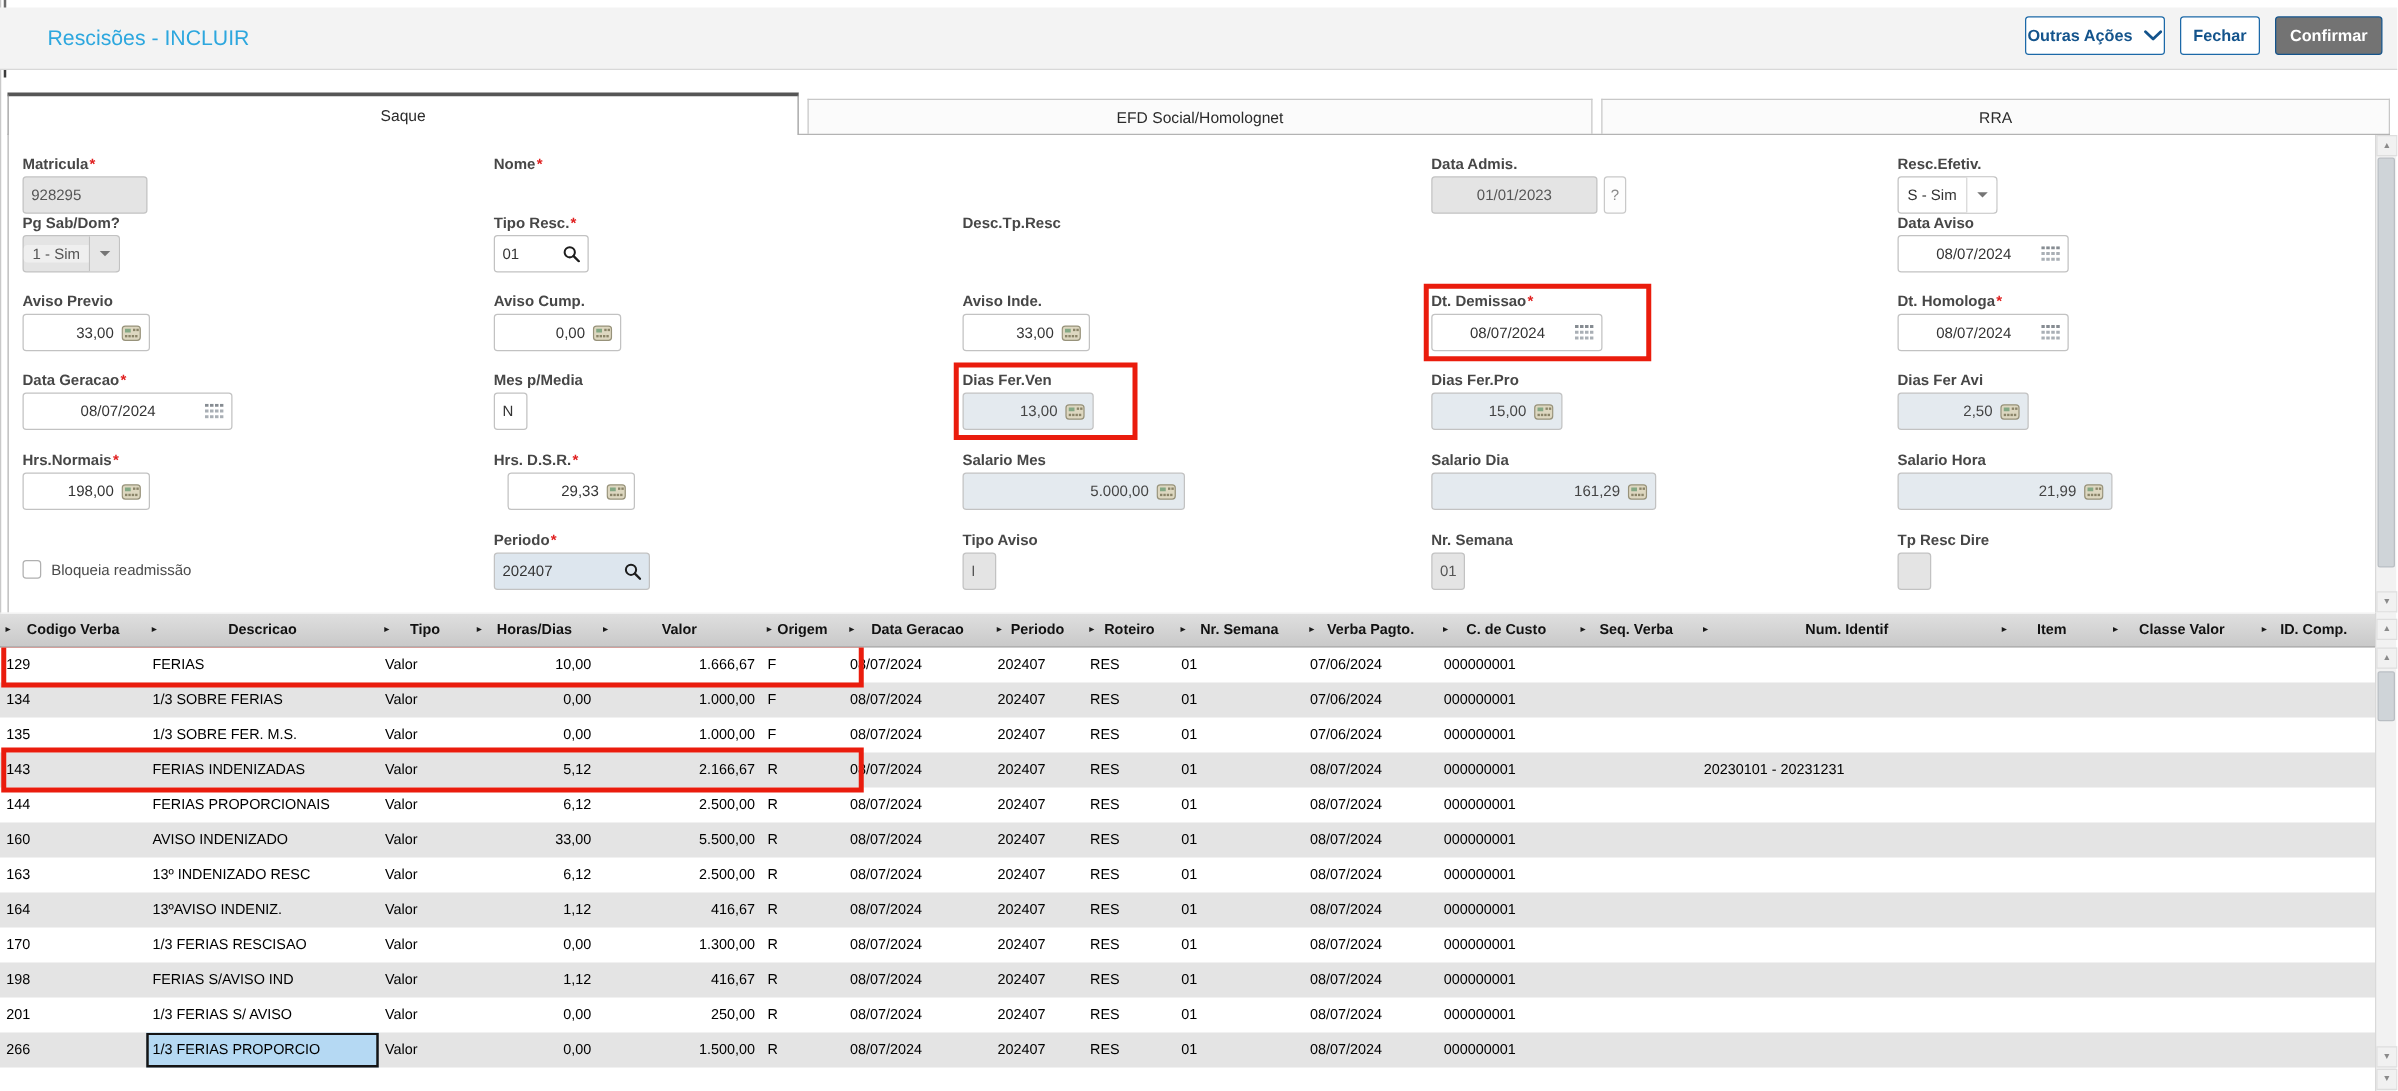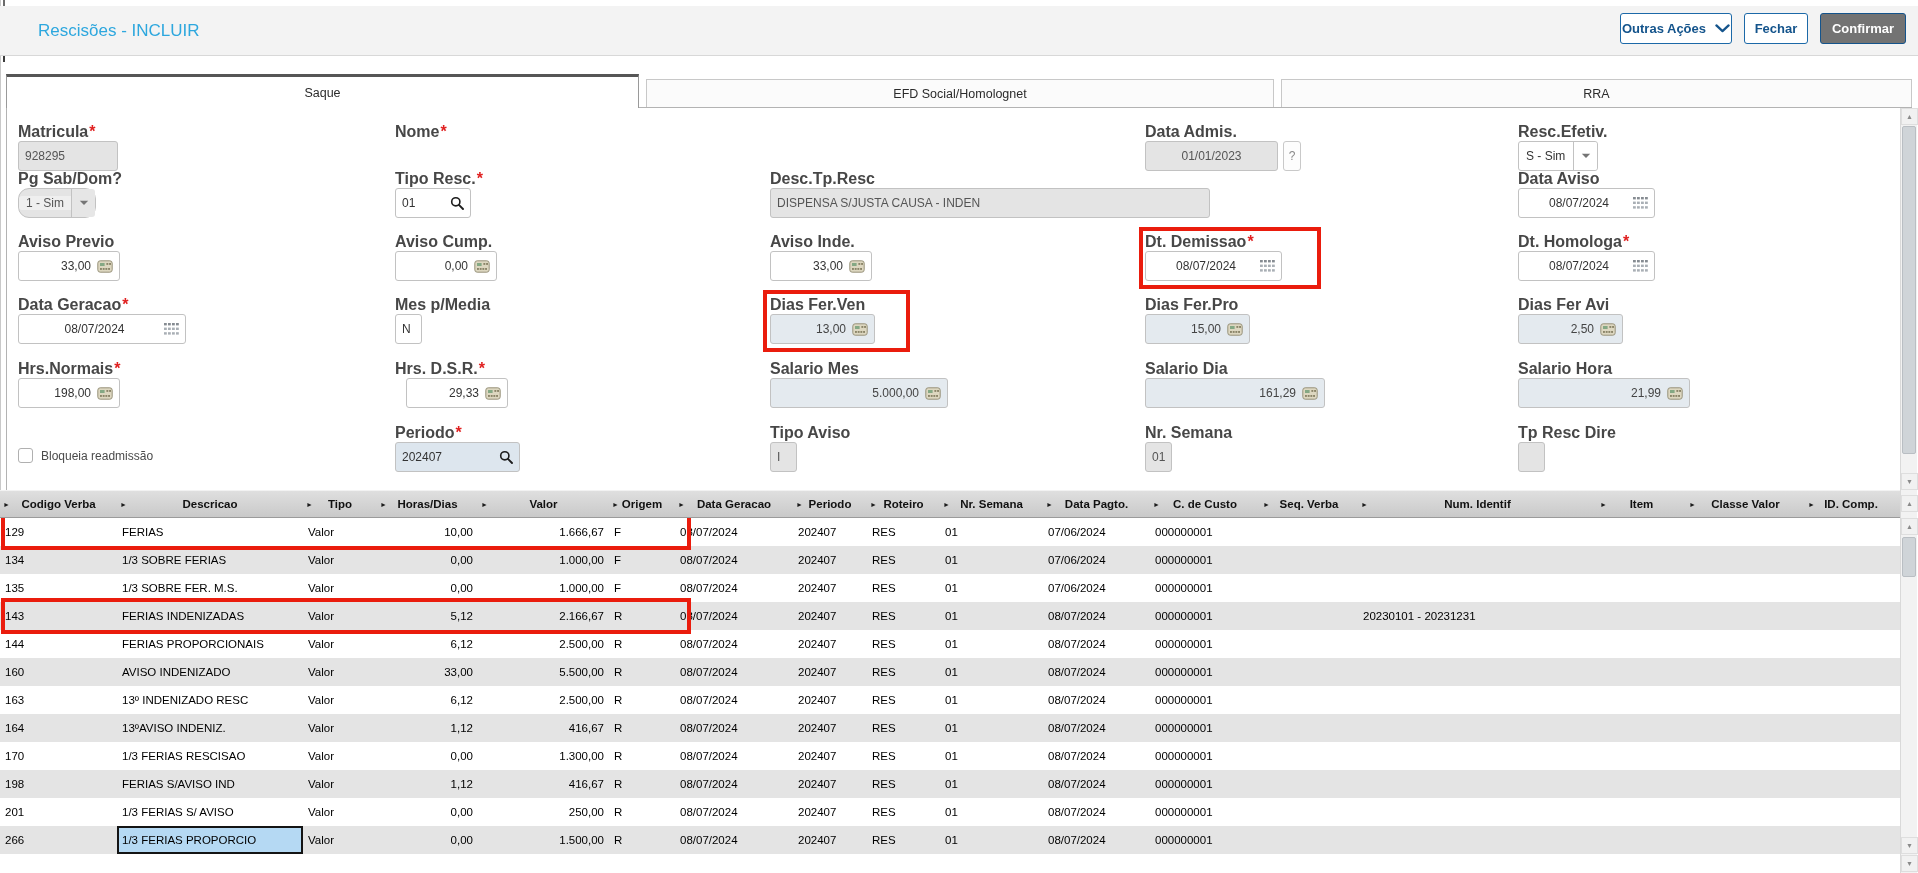--- a/index.html
+++ b/index.html
@@ -13,21 +13,21 @@
   .title{position:absolute;left:38px;top:0;height:50px;line-height:50px;font-size:17px;color:#2da7de;white-space:nowrap;}
   .btn{position:absolute;height:31px;border:1px solid #1c69a8;border-radius:3px;background:#fff;color:#14548c;
        font-size:13px;font-weight:600;display:flex;align-items:center;justify-content:center;gap:9px;box-sizing:border-box;cursor:pointer;}
   .btn.primary{background:#737373;border-color:#14548c;color:#fff;}
   
   .tab{position:absolute;box-sizing:border-box;display:flex;align-items:center;justify-content:center;font-size:12.5px;color:#2b2b2b;background:#fbfbfb;border:1px solid #c8c8c8;border-bottom:none;}
   .tab.active{background:#fff;border:1px solid #9a9a9a;border-top:3px solid #565656;border-bottom:none;z-index:3;}
   .panel{position:absolute;left:6px;top:107px;width:1906px;height:383px;background:#fff;border:1px solid #b3b3b3;border-bottom:none;box-sizing:border-box;}
   
   .fg{position:absolute;z-index:2;}
-  .lbl{font-size:16px;font-weight:bold;color:#474747;height:13px;line-height:13px;margin-bottom:3px;white-space:nowrap;}
+  .lbl{font-size:12px;font-weight:bold;color:#474747;height:13px;line-height:13px;margin-bottom:3px;white-space:nowrap;}
   .ast{color:#e02020;margin-left:1px;}
   .fld{display:flex;align-items:center;height:30px;background:#fff;border:1px solid #c2c2c2;border-radius:3px;box-sizing:border-box;padding:0 6px;font-size:12px;color:#333;}
   .fld.dis{background:#e4e4e4;color:#555;}
   .fld.disb{background:#e4eaef;color:#444;}
   .fld.hlf{background:#dde6ee;}
   .v{flex:1;white-space:nowrap;overflow:hidden;}
   .v.ctr{text-align:center;}
   .v.num{text-align:right;padding-right:6px;}
   .fld .ic{flex:0 0 auto;}
   .dd{padding:0;}
@@ -155,43 +155,40 @@
     <span class="ddbtn">
         <svg width="10" height="6">
           <use href="#i-darr"></use>
         </svg>
       </span>
   </div>
 </div>
 
 <div class="fg" style="left:18px;top:172px;">
   <div class="lbl"><span>Pg Sab/Dom?</span><span class="ast"></span></div>
-  <div class="fld dd dis" style="width:78px;border-radius:11px;">
+  <div class="fld dd dis" style="width:78px;">
     <span class="v">1 - Sim</span>
     <span class="ddbtn g">
         <svg width="10" height="6">
           <use href="#i-darr"></use>
         </svg>
       </span>
   </div>
 </div>
 <div class="fg" style="left:395px;top:172px;">
   <div class="lbl"><span>Tipo Resc.</span><span class="ast">*</span></div>
   <div class="fld" style="width:76px;">
     <span class="v">01</span>
     <svg class="ic" width="14" height="14">
         <use href="#i-search"></use>
       </svg>
   </div>
 </div>
 <div class="fg" style="left:770px;top:172px;">
   <div class="lbl"><span>Desc.Tp.Resc</span><span class="ast"></span></div>
-  <div class="fld dis" style="width:440px;">
-      <span class="v">DISPENSA S/JUSTA CAUSA - INDEN</span>
-    </div>
 </div>
 <div class="fg" style="left:1518px;top:172px;">
   <div class="lbl"><span>Data Aviso</span><span class="ast"></span></div>
   <div class="fld" style="width:137px;">
     <span class="v ctr">08/07/2024</span>
     <svg class="ic" width="15" height="12">
         <use href="#i-cal"></use>
       </svg>
   </div>
 </div>
@@ -400,21 +397,21 @@
     <div class="gh" style="width: 73px;">
       <span class="tri">►</span>
       <span>Roteiro</span>
     </div>
     <div class="gh" style="width: 103px;">
       <span class="tri">►</span>
       <span>Nr. Semana</span>
     </div>
     <div class="gh" style="width: 107px;">
       <span class="tri">►</span>
-      <span>Data Pagto.</span>
+      <span>Verba Pagto.</span>
     </div>
     <div class="gh" style="width: 110px;">
       <span class="tri">►</span>
       <span>C. de Custo</span>
     </div>
     <div class="gh" style="width: 98px;">
       <span class="tri">►</span>
       <span>Seq. Verba</span>
     </div>
     <div class="gh" style="width: 239px;">

